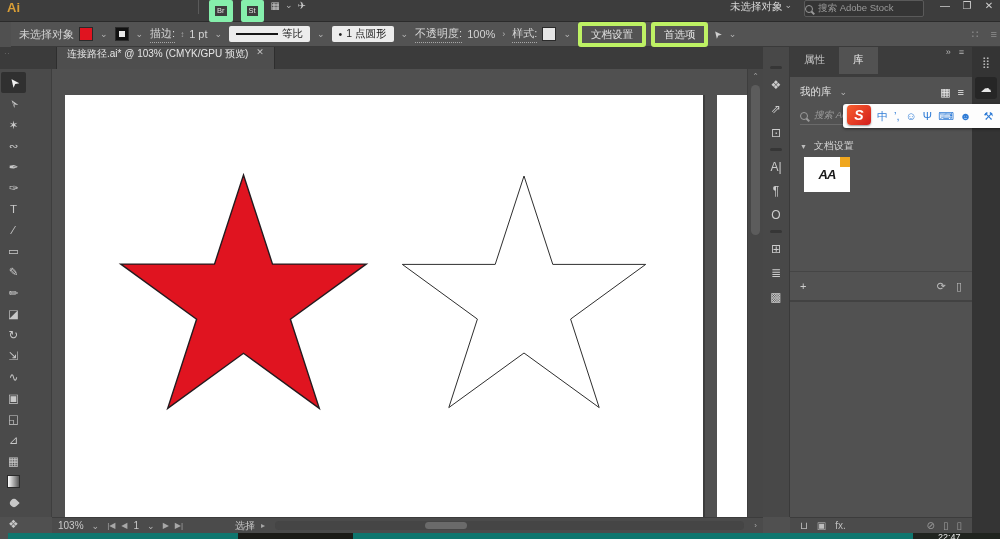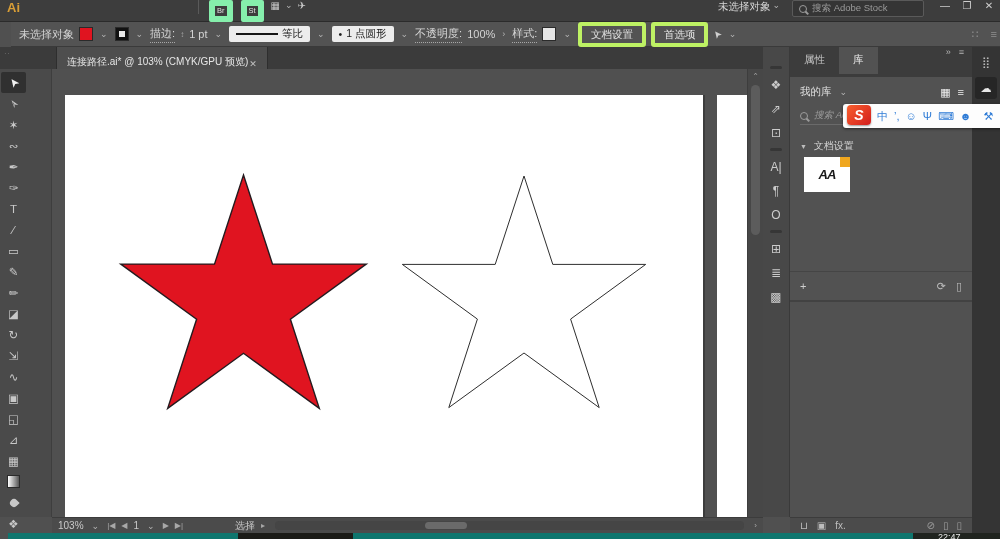--- a/index.html
+++ b/index.html
@@ -8,40 +8,40 @@
   .abs{position:absolute}
   
   #titlebar{left:0;top:0;width:1000px;height:22px;background:#3d3d3d;border-bottom:1px solid #2b2b2b;box-sizing:border-box;display:flex;align-items:flex-start}
   .ai-logo{color:#d99e36;font-weight:bold;font-size:13px;padding:0 10px 0 7px}
   .menu-item{padding:0 9px;font-size:11px;color:#d2d2d2;white-space:nowrap}
   .mb-sep{width:1px;height:14px;background:#5a5a5a;margin:0 6px}
   .badge{border:6px solid #86efac;border-radius:2px;font-size:7.5px;line-height:10px;padding:0 2px;margin:0 4px;color:#e0e0e0}
   .mini{font-size:10px;color:#c9c9c9;margin:0 3px}
   .chev{font-size:9px;color:#b5b5b5;margin:0 2px}
   .workspace{margin-left:auto;font-size:10.5px;color:#d8d8d8;white-space:nowrap}
-  .searchbox{display:flex;align-items:center;gap:5px;background:#353535;border:1px solid #5a5a5a;border-radius:2px;height:15px;padding:0 6px;margin:0 10px;width:118px;color:#9a9a9a;font-size:9.5px;white-space:nowrap}
+  .searchbox{display:flex;align-items:center;gap:5px;background:#353535;border:1px solid #5a5a5a;border-radius:2px;height:15px;padding:0 0;margin:0 10px;width:118px;color:#9a9a9a;font-size:9.5px;white-space:nowrap}
   .winbtn{width:22px;text-align:center;font-size:10px;color:#cfcfcf}
   .mag{display:inline-block;width:6px;height:6px;border:1.5px solid currentColor;border-radius:50%;position:relative;flex:none}
   .mag::after{content:"";position:absolute;width:4px;height:1.5px;background:currentColor;transform:rotate(45deg);right:-3px;bottom:-2px}
   
   #controlbar{left:11px;top:22px;width:1000px;height:25px;background:#535353;border-bottom:1px solid #3a3a3a;box-sizing:border-box;display:flex;align-items:center;gap:5px;padding:0 8px;white-space:nowrap}
   .dotlab{border-bottom:1px dotted #a8a8a8;padding-bottom:1px;color:#d6d6d6}
   .swatch{width:14px;height:14px;display:inline-block;border:1px solid #2a2a2a;box-sizing:border-box}
   .swatch.fill{background:var(--red)}
   .swatch.stroke{background:#e9e9e9;box-shadow:inset 0 0 0 3px #111,inset 0 0 0 4px #e9e9e9}
   .swatch.style{background:#e6e6e6}
   .pill{display:flex;align-items:center;gap:4px;background:#ececec;color:#1c1c1c;border-radius:2px;height:16px;padding:0 7px;font-size:10.5px}
   .pill .line{width:42px;height:2px;background:#161616;display:inline-block}
   .cbtn{border:4px solid #bef264;border-radius:3px;height:17px;line-height:17px;padding:0 9px;font-size:10.5px;color:#e2e2e2}
   .pointer-glyph{display:inline-block;transform:rotate(-128deg);font-size:10px;color:#cfcfcf}
   .cb-right{margin-left:auto;display:flex;align-items:center;gap:12px;padding-right:6px;color:#8f8f8f}
   
   #tabbar{left:0;top:47px;width:763px;height:22px;background:#3b3b3b}
   .grip-dots{position:absolute;left:4px;top:2px;color:#7a7a7a;font-size:8px;letter-spacing:1px}
-  .doc-tab{position:absolute;left:56px;top:0;height:22px;background:#4e4e4e;display:flex;align-items:flex-end;gap:1px;padding:0 10px;font-size:10px;color:#e6e6e6;border-right:1px solid #2e2e2e;border-left:1px solid #2e2e2e}
+  .doc-tab{position:absolute;left:56px;top:0;height:22px;background:#4e4e4e;display:flex;align-items:flex-start;gap:8px;padding:0 10px;font-size:10px;color:#e6e6e6;border-right:1px solid #2e2e2e;border-left:1px solid #2e2e2e}
   .doc-tab .x{font-size:9px;color:#c0c0c0}
   
   #toolbar{left:0;top:69px;width:52px;height:448px;background:#4a4a4a;border-right:1px solid #3e3e3e;box-sizing:border-box}
   #tools{display:flex;flex-wrap:wrap;padding:3px 1px 0 1px}
   .tool{width:25px;height:21px;display:flex;align-items:center;justify-content:center;font-size:11.5px;color:#c8c8c8}
   .tool.active{background:#303030;border-radius:2px;color:#f0f0f0}
   .arrow-nw{display:inline-block;transform:rotate(-128deg)}
   .grad{width:11px;height:11px;background:linear-gradient(90deg,#fff,#555);display:inline-block;border:1px solid #2a2a2a}
   .eyedrop{display:inline-block;width:8px;height:8px;background:currentColor;border-radius:0 50% 50% 50%;transform:rotate(135deg)}
   

